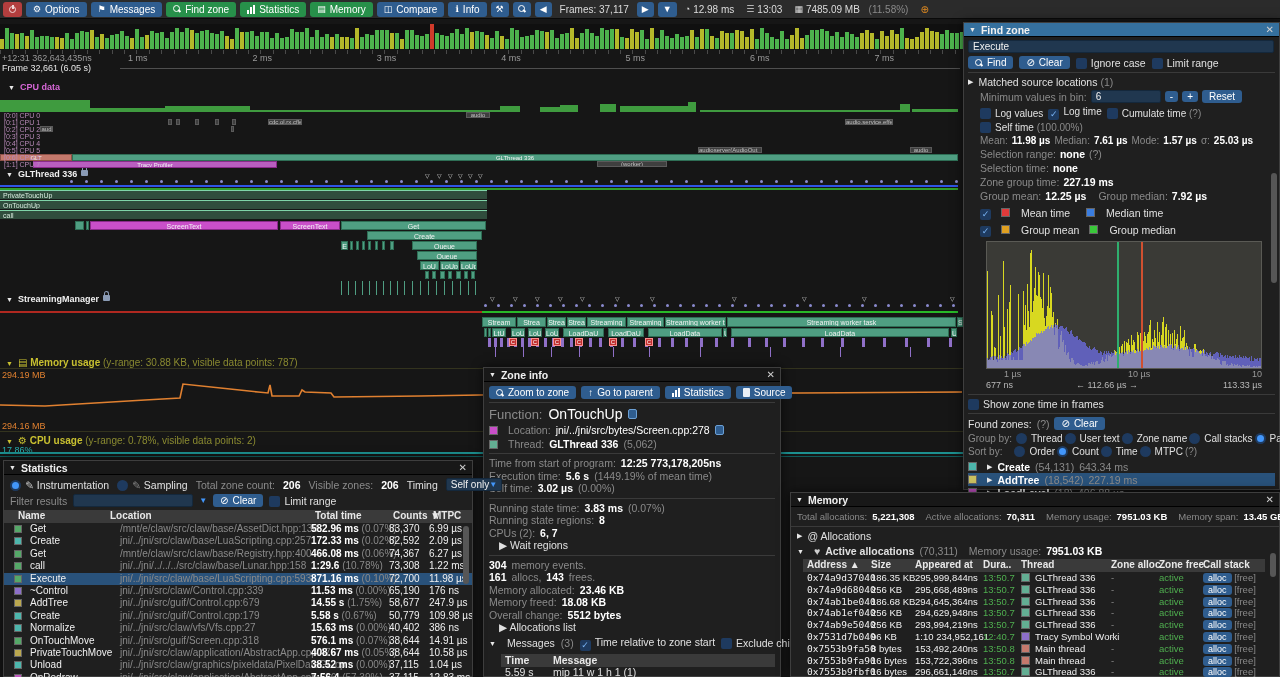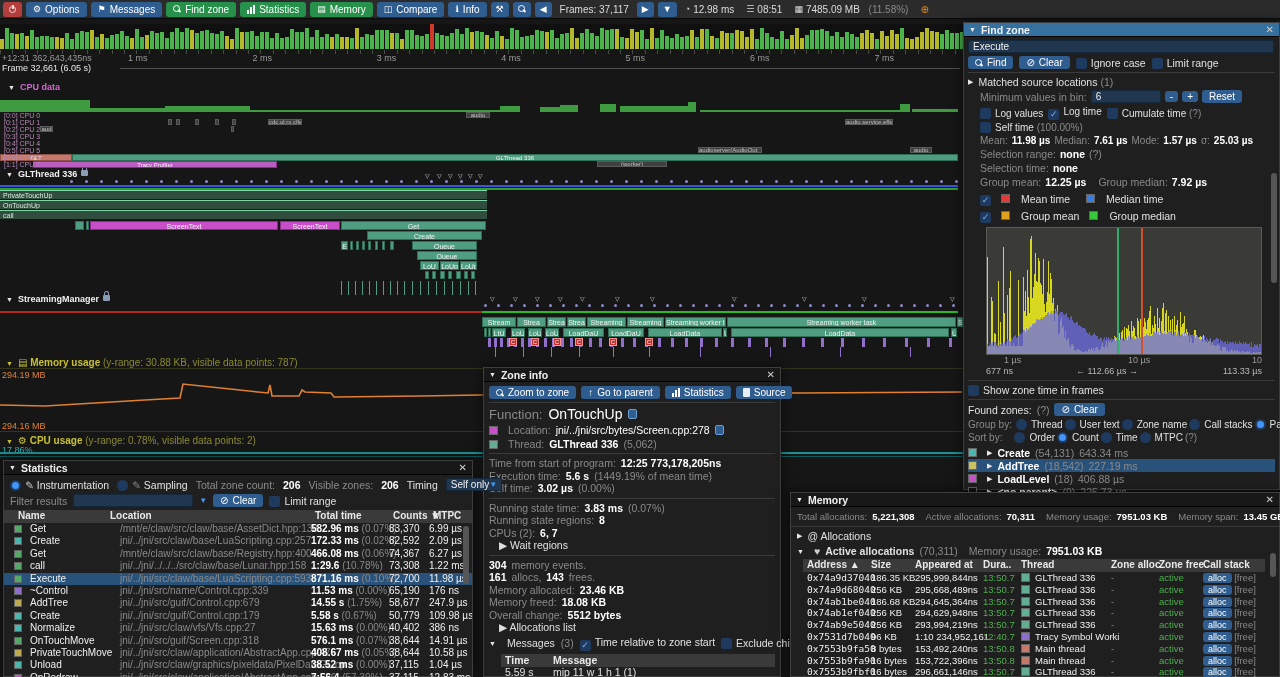--- a/index.html
+++ b/index.html
@@ -146,21 +146,21 @@
       </span>
     <span class="tb-btn blue small">
         <span class="icon-g">▼</span>
       </span>
     <span class="tb-text">
         <span class="icon-g">◔</span>
         <span>12.98 ms</span>
       </span>
     <span class="tb-text">
         <span class="icon-g">☰</span>
-        <span>08:51</span>
+        <span>13:03</span>
       </span>
     <span class="tb-text"><span class="icon-g">▦</span><span>7485.09 MB</span>&nbsp;<span class="dim">(11.58%)</span></span>
     <span class="tb-text" style="color:#e08a20">
         <span>⊕</span>
       </span>
   </div>
 
   <div id="frames-bar">
       <div class="fb" style="left: 0px; height: 10px; background: rgb(181, 184, 42);"></div>
       <div class="fb" style="left: 5px; height: 21px; background: rgb(77, 179, 77);"></div>
@@ -758,20 +758,24 @@
       <div class="row" style="margin:2px 0 0 12px;gap:4px">
           <span class="dim">Selection range:</span>
           <span class="val">none</span>
           <span class="dim">(?)</span>
         </div>
       <div class="row" style="margin:2px 0 0 12px;gap:4px">
           <span class="dim">Selection time:</span>
           <span class="val">none</span>
         </div>
       <div class="row" style="margin:2px 0 0 12px;gap:4px">
+          <span class="dim">Zone group time:</span>
+          <span class="val">227.19 ms</span>
+        </div>
+      <div class="row" style="margin:2px 0 0 12px;gap:4px">
           <span class="dim">Group mean:</span>
           <span class="val">12.25 µs</span>
           <span class="dim" style="margin-left:8px">Group median:</span>
           <span class="val">7.92 µs</span>
         </div>
       <div class="row" style="margin:3px 0 0 12px;gap:6px">
         <span><span class="cb">✓</span></span>
         <span class="sq" style="background:#e03a3a"></span>
           <span class="lbl">Mean time</span>
         <span class="sq" style="background:#3a7de0;margin-left:10px"></span>
@@ -1612,21 +1616,21 @@
           <span class="sq" style="background:#55a868;position:absolute;left:10px;top:2px;width:8px;height:8px"></span>
           <span style="position:absolute;left:26px;color:#f0f0f0">Execute</span>
           <span style="position:absolute;left:116px;color:#8a8a8a">jni/../jni/src/claw/base/LuaScripting.cpp:593</span>
           <span style="position:absolute;left:307px"><span class="val">871.16 ms</span> <span class="dim">(0.10%)</span></span>
           <span style="position:absolute;left:385px;color:#f0f0f0">72,700</span>
           <span style="position:absolute;left:425px;color:#f0f0f0">11.98 µs</span>
         </div>
         <div style="position: relative; height: 12.4px; font-size: 10px; white-space: nowrap; overflow: hidden;">
           <span class="sq" style="background:#8d6fc9;position:absolute;left:10px;top:2px;width:8px;height:8px"></span>
           <span style="position:absolute;left:26px;color:#f0f0f0">~Control</span>
-          <span style="position:absolute;left:116px;color:#8a8a8a">jni/../jni/src/name/Control.cpp:339</span>
+          <span style="position:absolute;left:116px;color:#8a8a8a">jni/../jni/src/claw/Control.cpp:339</span>
           <span style="position:absolute;left:307px"><span class="val">11.53 ms</span> <span class="dim">(0.00%)</span></span>
           <span style="position:absolute;left:385px;color:#f0f0f0">65,190</span>
           <span style="position:absolute;left:425px;color:#f0f0f0">176 ns</span>
         </div>
         <div style="position: relative; height: 12.4px; font-size: 10px; white-space: nowrap; overflow: hidden;">
           <span class="sq" style="background:#bba84f;position:absolute;left:10px;top:2px;width:8px;height:8px"></span>
           <span style="position:absolute;left:26px;color:#f0f0f0">AddTree</span>
           <span style="position:absolute;left:116px;color:#8a8a8a">jni/../jni/src/guif/Control.cpp:679</span>
           <span style="position:absolute;left:307px"><span class="val">14.55 s</span> <span class="dim">(1.75%)</span></span>
           <span style="position:absolute;left:385px;color:#f0f0f0">58,677</span>

